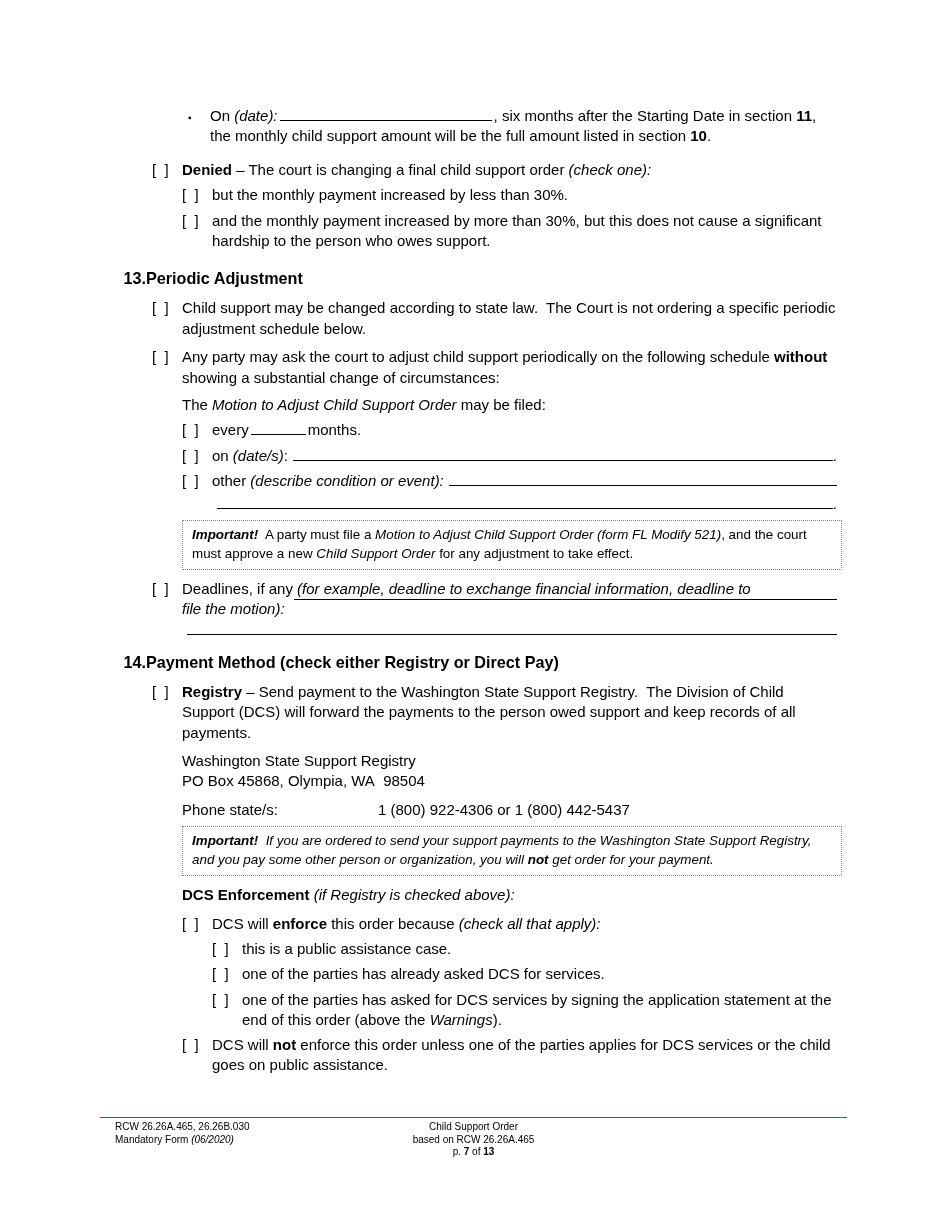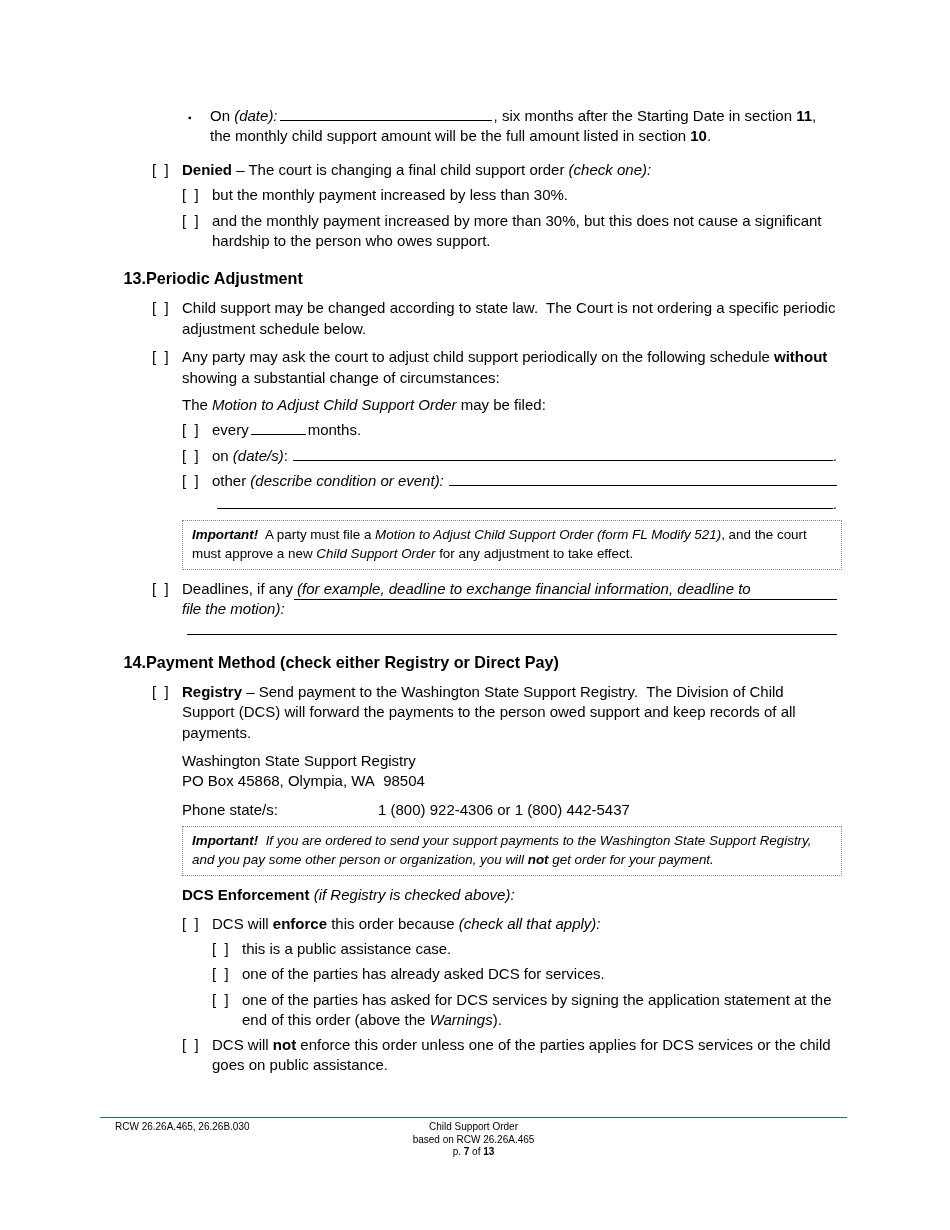--- a/index.html
+++ b/index.html
@@ -169,20 +169,21 @@
     <div class="row l2 mt4">
       <span class="cb">[  ]</span>
       <div class="txt"><span>DCS will </span><span class="b">not</span><span> enforce this order unless one of the parties applies for DCS services or the child goes on public assistance.</span></div>
     </div>
 
   </div>
 
   <div class="footer">
     <div class="f-left">
       <div>RCW 26.26A.465, 26.26B.030</div>
+      <div><span>Mandatory Form </span><span class="i">(06/2020)</span></div>
     </div>
     <div class="f-center">
       <div>Child Support Order</div>
       <div>based on RCW 26.26A.465</div>
       <div><span>p. </span><span class="b">7</span><span> of </span><span class="b">13</span></div>
     </div>
   </div>
 </div>
 
 </body></html>

